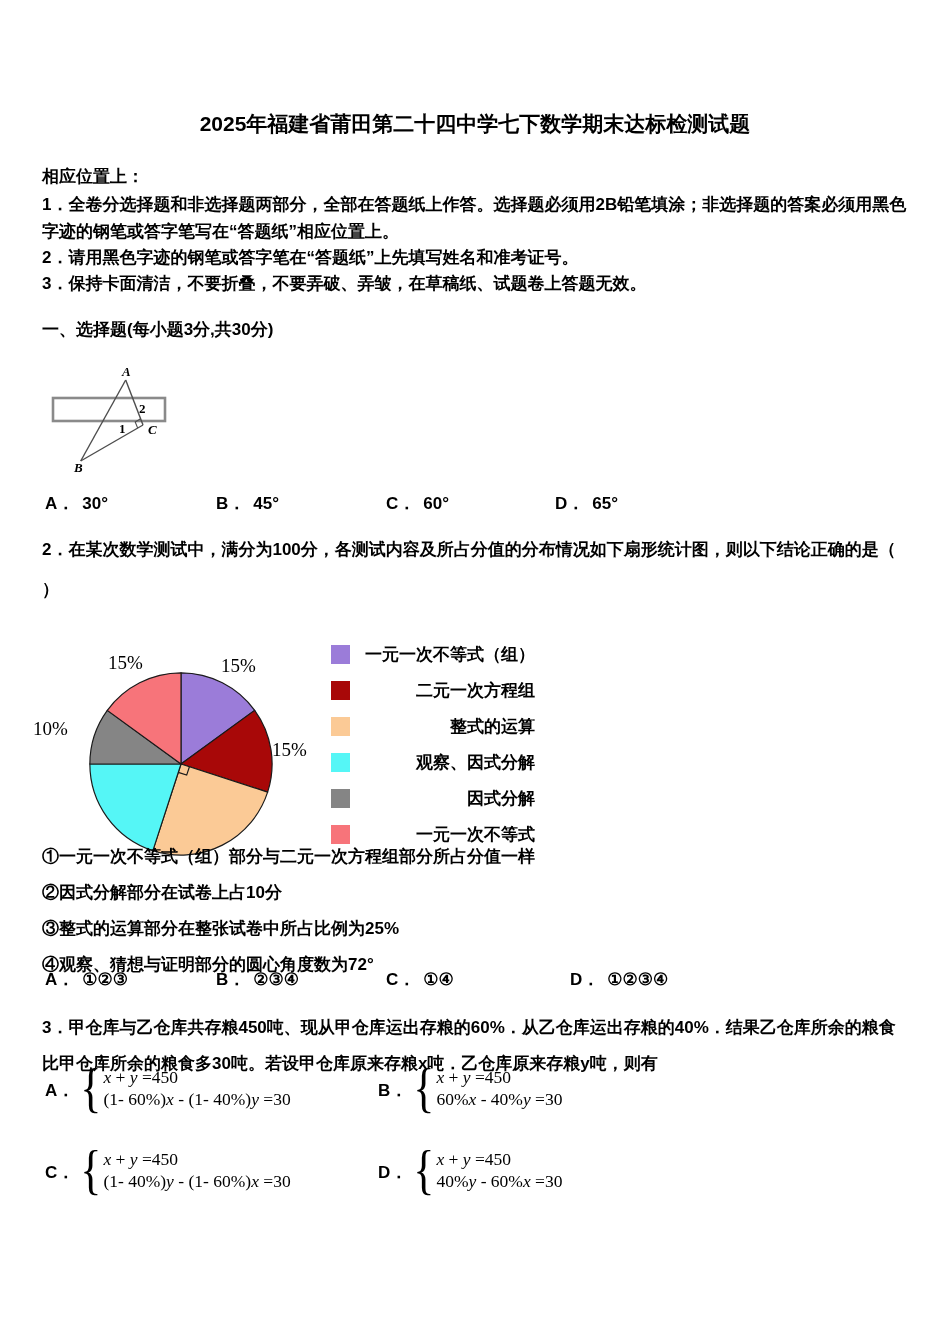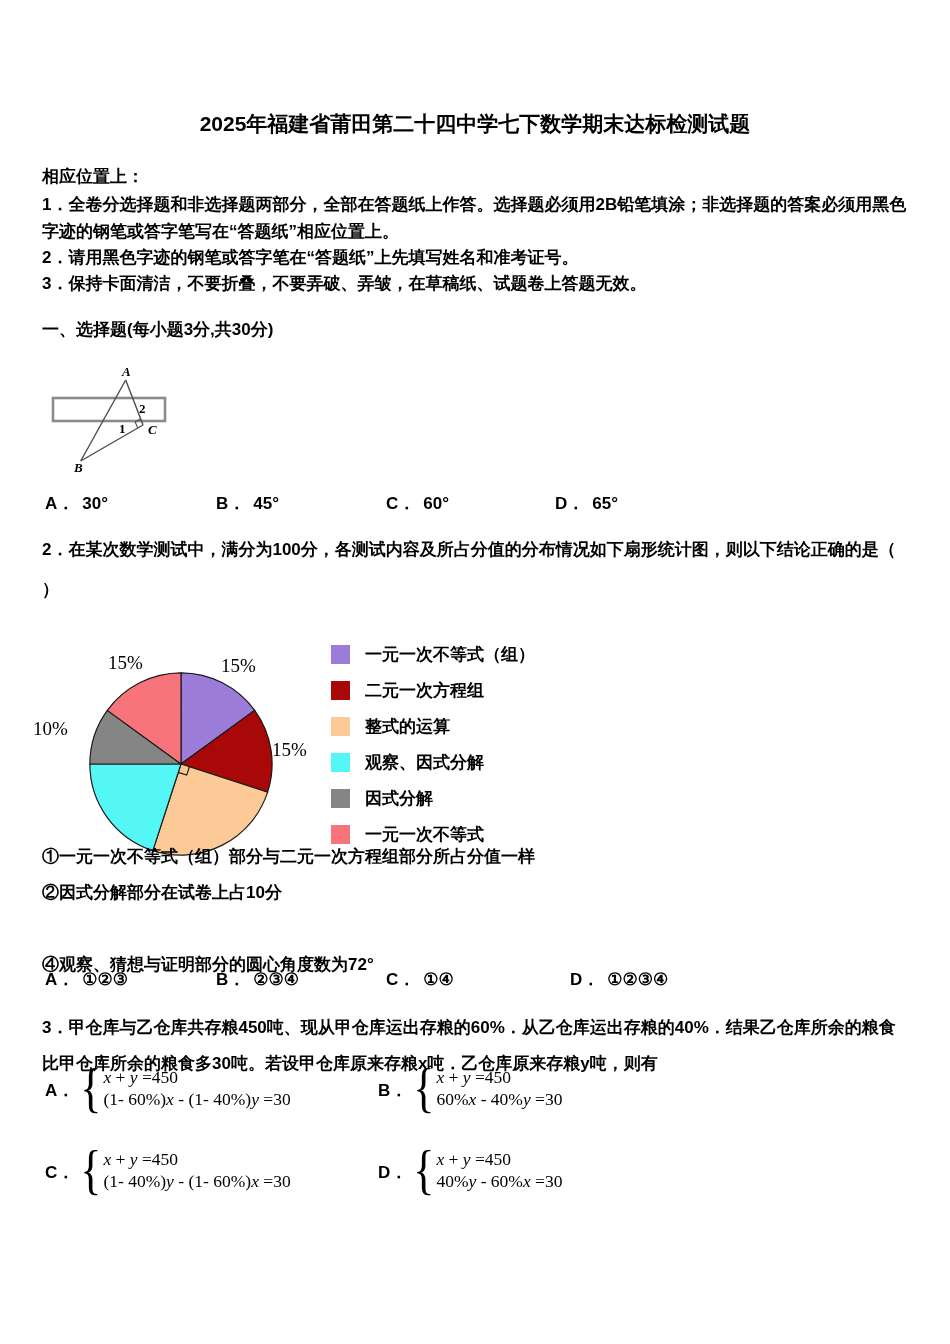--- a/index.html
+++ b/index.html
@@ -8,21 +8,21 @@
   .t{position:absolute;font-size:17px;font-weight:bold;white-space:nowrap;line-height:20px;}
   .title{position:absolute;top:110px;left:0;width:100%;text-align:center;
          font-size:21px;font-weight:bold;margin:0;}
   .opt{position:absolute;font-size:17px;font-weight:bold;white-space:nowrap;}
   .opt b{margin-right:8px;}
   
   .chart-wrap{position:absolute;left:45px;top:595px;width:640px;height:235px;margin-top:44px;}
   .pie-svg{position:absolute;left:38px;top:27px;}
   .pie-lbl{position:absolute;font-family:"Liberation Serif",serif;font-size:19px;color:#000;white-space:nowrap;}
   .legend{position:absolute;left:286px;top:6px;display:flex;flex-direction:column;gap:17px;}
-  .legend-row{display:flex;align-items:center;height:19px;}
+  .legend-row{display:flex;align-items:center;height:19px;justify-content:space-between;}
   .swatch{width:19px;height:19px;flex:0 0 19px;}
   .legend-label{margin-left:15px;font-size:17px;font-weight:bold;white-space:nowrap;}
   
   .eqopt{position:absolute;display:flex;align-items:center;}
   .eqopt .lab{font-size:17px;font-weight:bold;align-self:flex-end;padding-bottom:8px;margin-right:6px;}
   .brace{font-family:"Liberation Serif",serif;font-size:44px;font-weight:normal;
          transform:scaleY(1.25);line-height:1;margin-right:2px;}
   .eqs{display:flex;flex-direction:column;font-family:"Liberation Serif",serif;
        font-size:17.5px;line-height:22px;white-space:nowrap;}
   svg text{font-family:"Liberation Serif",serif;}
@@ -100,20 +100,21 @@
         </div>
       <div class="legend-row">
           <span class="swatch" style="background-color: rgb(247, 116, 122);"></span>
           <span class="legend-label">一元一次不等式</span>
         </div>
     </div>
   </div>
 
   <p class="t" style="left:42px;top:830px;">①一元一次不等式（组）部分与二元一次方程组部分所占分值一样</p>
   <p class="t" style="left:42px;top:866px;">②因式分解部分在试卷上占10分</p>
+  <p class="t" style="left:42px;top:902px;">③整式的运算部分在整张试卷中所占比例为25%</p>
   <p class="t" style="left:42px;top:938px;text-align:center;">④观察、猜想与证明部分的圆心角度数为72°</p>
 
   <span class="opt" style="left:45px;top:968px;"><b>A．</b><span>①②③</span></span>
   <span class="opt" style="left:216px;top:968px;"><b>B．</b><span>②③④</span></span>
   <span class="opt" style="left:386px;top:968px;"><b>C．</b><span>①④</span></span>
   <span class="opt" style="left:570px;top:968px;"><b>D．</b><span>①②③④</span></span>
 
   <p class="t" style="left:42px;top:1001px;">3．甲仓库与乙仓库共存粮450吨、现从甲仓库运出存粮的60%．从乙仓库运出存粮的40%．结果乙仓库所余的粮食</p>
   <p class="t" style="left:42px;top:1037px;">比甲仓库所余的粮食多30吨。若设甲仓库原来存粮x吨．乙仓库原来存粮y吨，则有</p>
 

